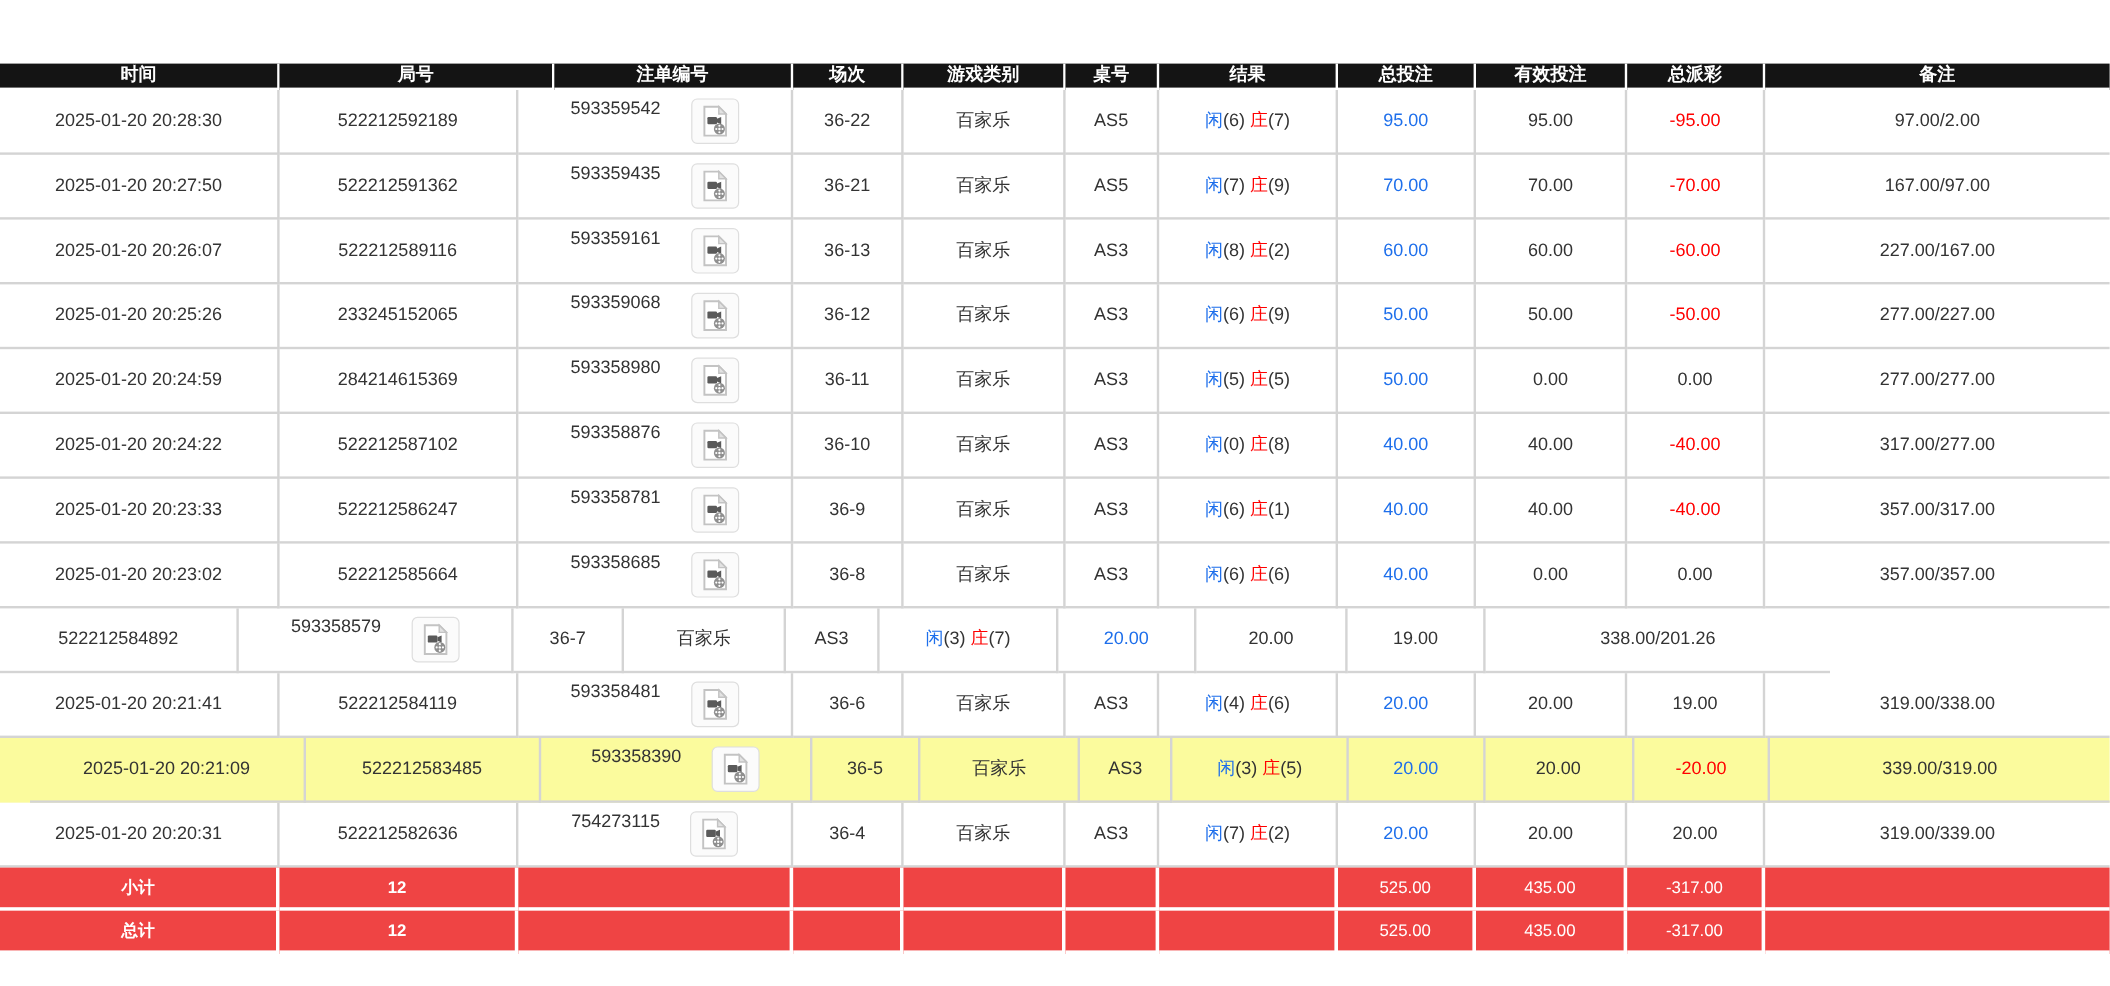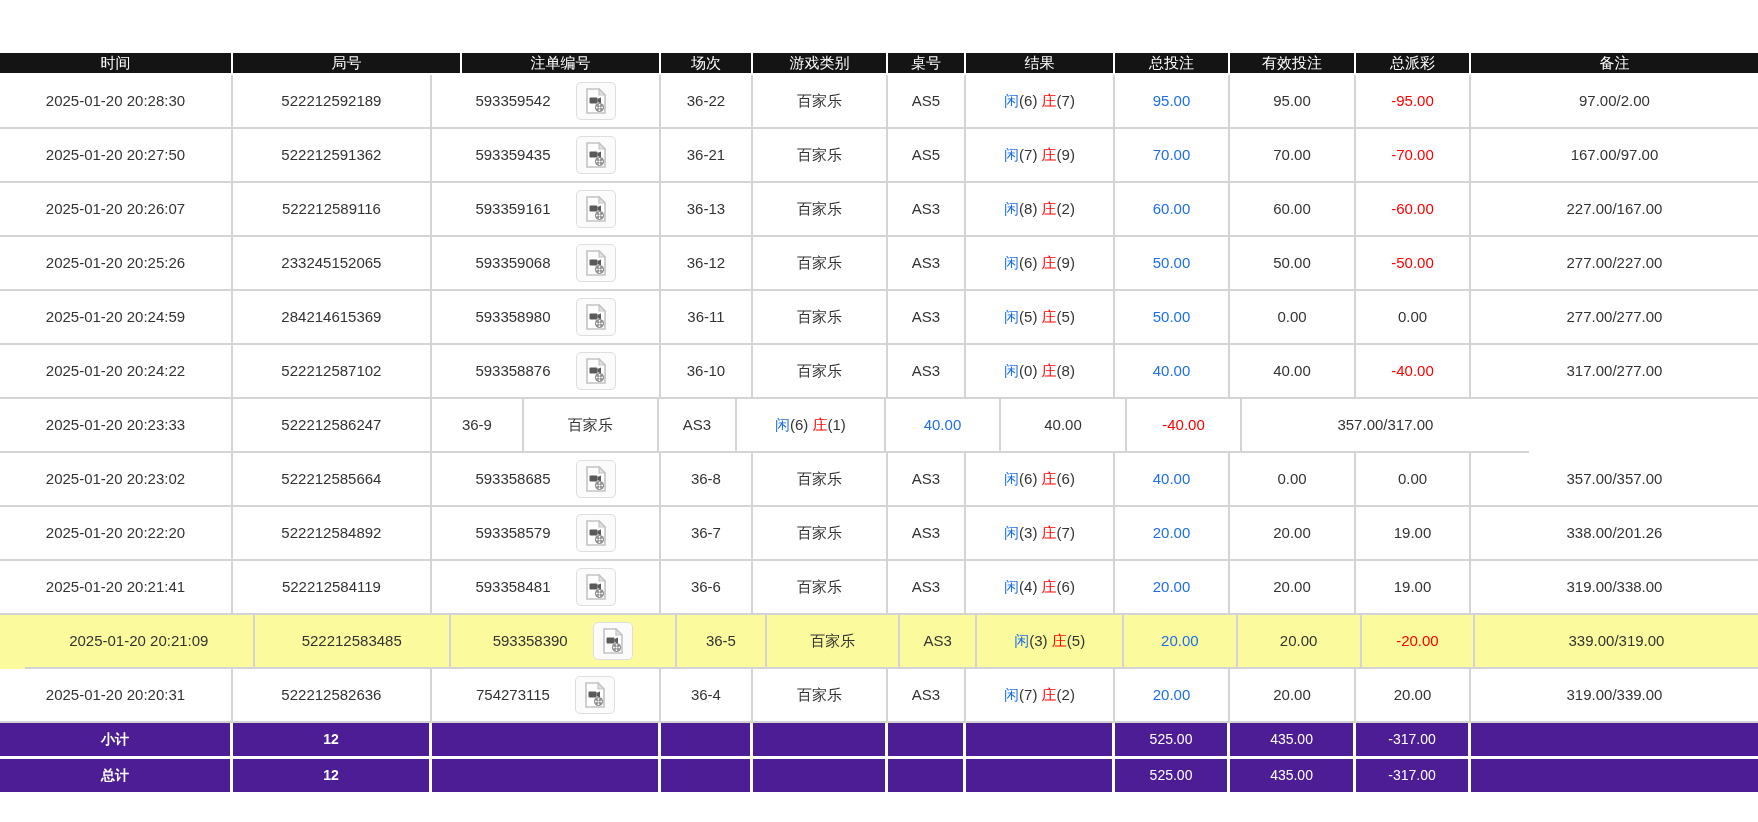--- a/index.html
+++ b/index.html
@@ -7,41 +7,41 @@
   #records-table{position:absolute;top:37px;left:0;width:1758px;}
   .trow{display:flex;width:100%;box-sizing:border-box;}
   .cell{box-sizing:border-box;display:flex;align-items:center;justify-content:center;
     text-align:center;color:#333;font-size:15px;line-height:1.2;}
   
   .c0{width:13.25%;} .c1{width:11.32%;} .c2{width:13.03%;} .c3{width:5.23%;}
   .c4{width:7.68%;}  .c5{width:4.44%;}  .c6{width:8.48%;}  .c7{width:6.54%;}
   .c8{width:7.17%;}  .c9{width:6.54%;}  .c10{width:16.32%;}
   
   .head-row{height:38px;}
-  .head-row .cell{background:#141414;color:#ffffff;font-weight:normal;font-size:15px;
+  .head-row .cell{background:#141414;color:#ffffff;font-weight:bold;font-size:15px;
     border-right:2px solid #ffffff;border-bottom:2px solid #ffffff;margin-top:16px;}
   .head-row .cell:last-child{border-right:none;}
   
   .data-row{height:54px;background:#ffffff;}
   .data-row .cell{border-right:2px solid #d4d4d4;border-bottom:2px solid #d4d4d4;background:transparent;}
   .data-row .cell:last-child{border-right:none;}
   .data-row.highlight{background:#fbfb9d;padding-left:25px;}
   
   .sum-row{height:36px;}
-  .sum-row .cell{background:#4c1d95;color:#ffffff;font-size:14px;
+  .sum-row .cell{background:#ef4444;color:#ffffff;font-size:14px;
     border-right:3px solid #ffffff;border-bottom:3px solid #ffffff;}
   .sum-row .cell:last-child{border-right:none;}
   .sum-row .cell.lbl, .sum-row .cell.cnt{font-weight:bold;}
   
   .blue{color:#1e6feb;}
   .red{color:#ff0000;}
   .dark{color:#333;}
   .result-cell span{white-space:pre;}
   
-  .round-wrap{display:flex;align-items:center;justify-content:center;gap:25px;width:100%;}
+  .round-wrap{display:flex;align-items:flex-start;justify-content:center;gap:25px;width:100%;}
   .video-btn{width:40px;height:38px;border:1px solid #dedede;border-radius:5px;background:#fbfbfb;
     display:flex;align-items:center;justify-content:center;padding:0;cursor:pointer;}
 </style>
 </head>
 <body>
 
 <div id="records-table">
   <div class="trow head-row" id="head-row">
       <div class="cell c0">时间</div>
       <div class="cell c2">局号</div>
@@ -238,20 +238,39 @@
         <div class="cell c5">AS3</div>
         <div class="cell c6 result-cell"><span class="blue">闲</span><span class="dark">(0)</span>&nbsp;<span class="red">庄</span><span class="dark">(8)</span></div>
         <div class="cell c7 blue">40.00</div>
         <div class="cell c8">40.00</div>
         <div class="cell c9 red">-40.00</div>
         <div class="cell c10">317.00/277.00</div>
       </div>
       <div class="trow data-row">
         <div class="cell c0">2025-01-20 20:23:33</div>
         <div class="cell c1">522212586247</div>
+        <div class="cell c2">
+          <div class="round-wrap">
+            <span class="dark">593358781</span>
+            <button class="video-btn">
+              <svg width="26" height="28" viewBox="0 0 26 28">
+                <path d="M4 2 H16 L22 8 V26 H4 Z" fill="#ffffff" stroke="#c3c3c3" stroke-width="1.6"></path>
+                <path d="M16 2 L16 8 H22 Z" fill="#e2e2e2" stroke="#c3c3c3" stroke-width="1.2"></path>
+                <rect x="6.5" y="10.5" width="8" height="6" rx="1" fill="#5a5a5a"></rect>
+                <path d="M14.5 12 L18 10.5 V16.5 L14.5 15 Z" fill="#5a5a5a"></path>
+                <circle cx="16.5" cy="20.5" r="4.6" fill="#8f8f8f"></circle>
+                <circle cx="16.5" cy="20.5" r="1" fill="#ffffff"></circle>
+                <circle cx="16.5" cy="17.8" r="0.9" fill="#ffffff"></circle>
+                <circle cx="16.5" cy="23.2" r="0.9" fill="#ffffff"></circle>
+                <circle cx="13.9" cy="20.5" r="0.9" fill="#ffffff"></circle>
+                <circle cx="19.1" cy="20.5" r="0.9" fill="#ffffff"></circle>
+              </svg>
+            </button>
+          </div>
+        </div>
         <div class="cell c3">36-9</div>
         <div class="cell c4">百家乐</div>
         <div class="cell c5">AS3</div>
         <div class="cell c6 result-cell"><span class="blue">闲</span><span class="dark">(6)</span>&nbsp;<span class="red">庄</span><span class="dark">(1)</span></div>
         <div class="cell c7 blue">40.00</div>
         <div class="cell c8">40.00</div>
         <div class="cell c9 red">-40.00</div>
         <div class="cell c10">357.00/317.00</div>
       </div>
       <div class="trow data-row">
@@ -279,21 +298,20 @@
         <div class="cell c3">36-8</div>
         <div class="cell c4">百家乐</div>
         <div class="cell c5">AS3</div>
         <div class="cell c6 result-cell"><span class="blue">闲</span><span class="dark">(6)</span>&nbsp;<span class="red">庄</span><span class="dark">(6)</span></div>
         <div class="cell c7 blue">40.00</div>
         <div class="cell c8">0.00</div>
         <div class="cell c9">0.00</div>
         <div class="cell c10">357.00/357.00</div>
       </div>
       <div class="trow data-row">
-        <div class="cell c0">2025-01-20 20:22:20</div>
         <div class="cell c1">522212584892</div>
         <div class="cell c2">
           <div class="round-wrap">
             <span class="dark">593358579</span>
             <button class="video-btn">
               <svg width="26" height="28" viewBox="0 0 26 28">
                 <path d="M4 2 H16 L22 8 V26 H4 Z" fill="#ffffff" stroke="#c3c3c3" stroke-width="1.6"></path>
                 <path d="M16 2 L16 8 H22 Z" fill="#e2e2e2" stroke="#c3c3c3" stroke-width="1.2"></path>
                 <rect x="6.5" y="10.5" width="8" height="6" rx="1" fill="#5a5a5a"></rect>
                 <path d="M14.5 12 L18 10.5 V16.5 L14.5 15 Z" fill="#5a5a5a"></path>

